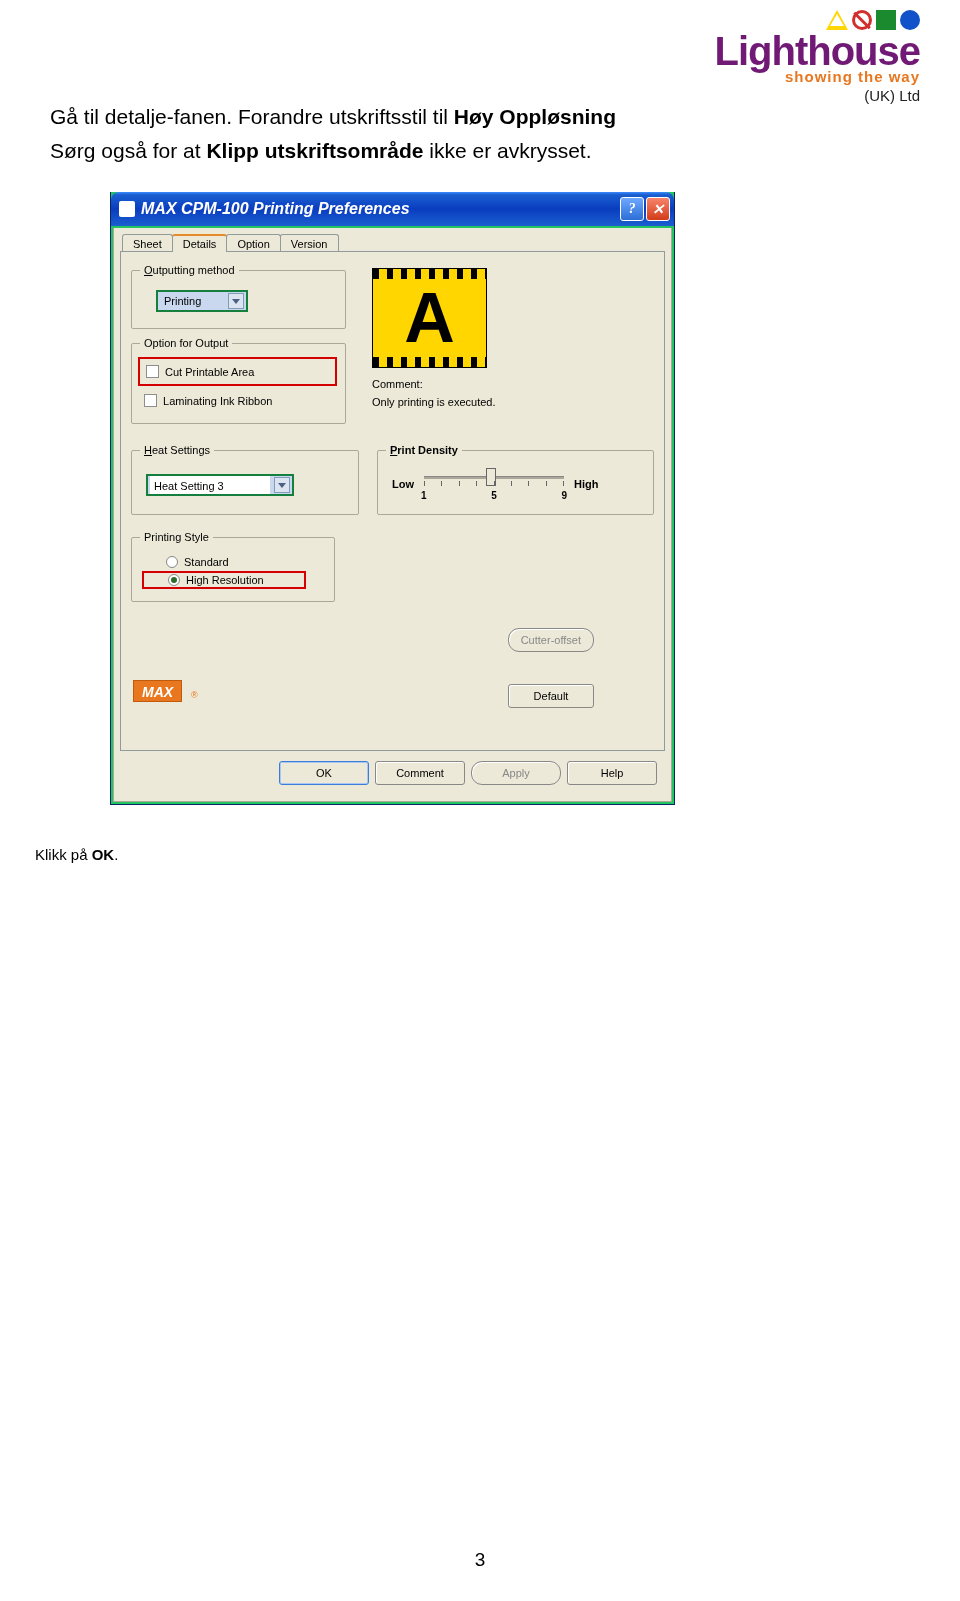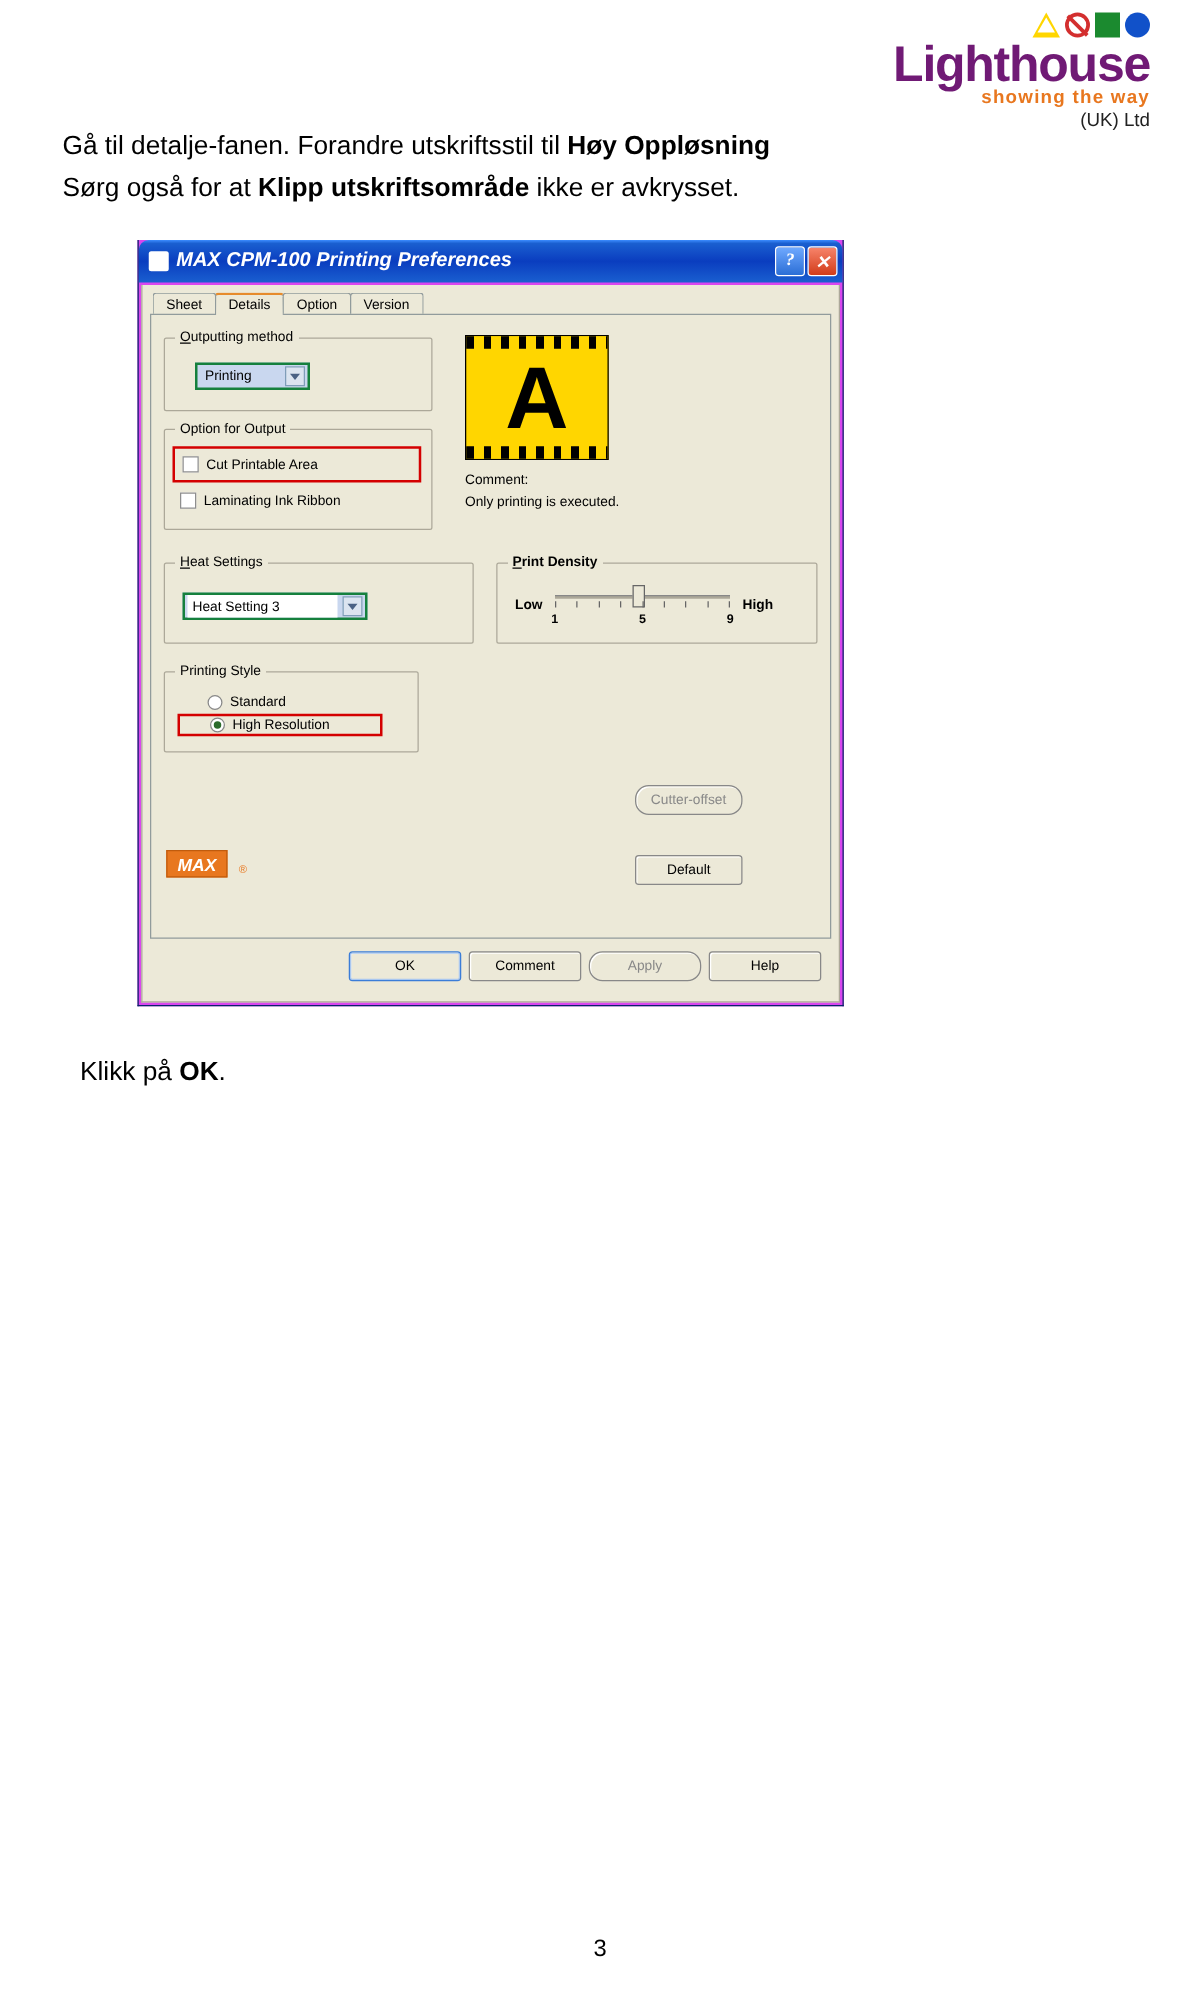--- a/index.html
+++ b/index.html
@@ -24,31 +24,31 @@
     width: 20px; height: 20px; border: 3px solid #d32f2f; border-radius: 50%; position: relative;
   }
   .nosign::after { content: ""; position: absolute; width: 22px; height: 3px; background: #d32f2f; top: 6px; left: -4px; transform: rotate(45deg); }
   .sq { width: 20px; height: 20px; background: #1b8a2f; }
   .cir { width: 20px; height: 20px; border-radius: 50%; background: #1151c9; }
   .logo-text { font-family: "Trebuchet MS", Arial, sans-serif; font-weight: bold; font-size: 40px; color: #701a75; line-height: 0.85; letter-spacing: -1px; }
   .logo-sub { font-family: "Trebuchet MS", Arial, sans-serif; color: #e8771f; font-weight: bold; font-size: 15px; letter-spacing: 1px; }
   .logo-uk { font-family: "Trebuchet MS", Arial, sans-serif; font-size: 15px; color: #222; margin-top: 2px; }
 
   .doc-text { position: absolute; top: 100px; left: 50px; font-size: 21px; line-height: 1.6; max-width: 700px; }
-  .doc-text2 { position: absolute; top: 846px; left: 64px; font-size: 21px; }
+  .doc-text2 { position: absolute; top: 846px; left: 35px; font-size: 15px; }
 
   .page-num { position: absolute; bottom: 30px; left: 50%; transform: translateX(-50%); font-size: 19px; }
 
   
   .dialog {
     position: absolute;
     top: 192px;
     left: 110px;
     width: 565px;
-    background: #d946ef;
+    background: #22c55e;
     border: 1px solid #0a246a;
     border-top: none;
     font-family: Tahoma, Arial, sans-serif;
     font-size: 12px;
   }
   .titlebar {
     height: 34px;
     background: linear-gradient(to bottom, #3c8cff 0%, #1a5fd0 8%, #0a3dbf 50%, #1a5fd0 100%);
     display: flex;
     align-items: center;
@@ -139,21 +139,21 @@
   }
   .preview::before, .preview::after {
     content:""; position:absolute; left:0; right:0; height:10px; background: repeating-linear-gradient(to right, #000 0 6px, #ffd600 6px 14px);
   }
   .preview::before { top:0; } .preview::after { bottom:0; }
 
   .comment-lbl { font-size:11px; margin:10px 0 6px 10px; }
   .comment-txt { font-size:11px; margin-left:10px; }
 
   .row-hs { display:flex; gap:18px; }
-  .fs-heat { width: 248px; }
+  .fs-heat { width: 228px; }
   .fs-dens { flex:1;font-weight:bold; }
 
   .density { display:flex; align-items:center; gap:10px; padding: 4px 6px; font-size:11px; }
   .slider {
     width: 140px; height: 28px; position: relative;
   }
   .slider .track { position:absolute; top:6px; left:0; right:0; height:3px; background:#aca899; border-top:1px solid #888; }
   .slider .thumb { position:absolute; top:-2px; left:62px; width:10px; height:18px; background:#ece9d8; border:1px solid #666; }
   .slider .ticks { position:absolute; top:11px; left:0; right:0; display:flex; justify-content:space-between; }
   .slider .ticks span { width:1px; height:5px; background:#666; }

